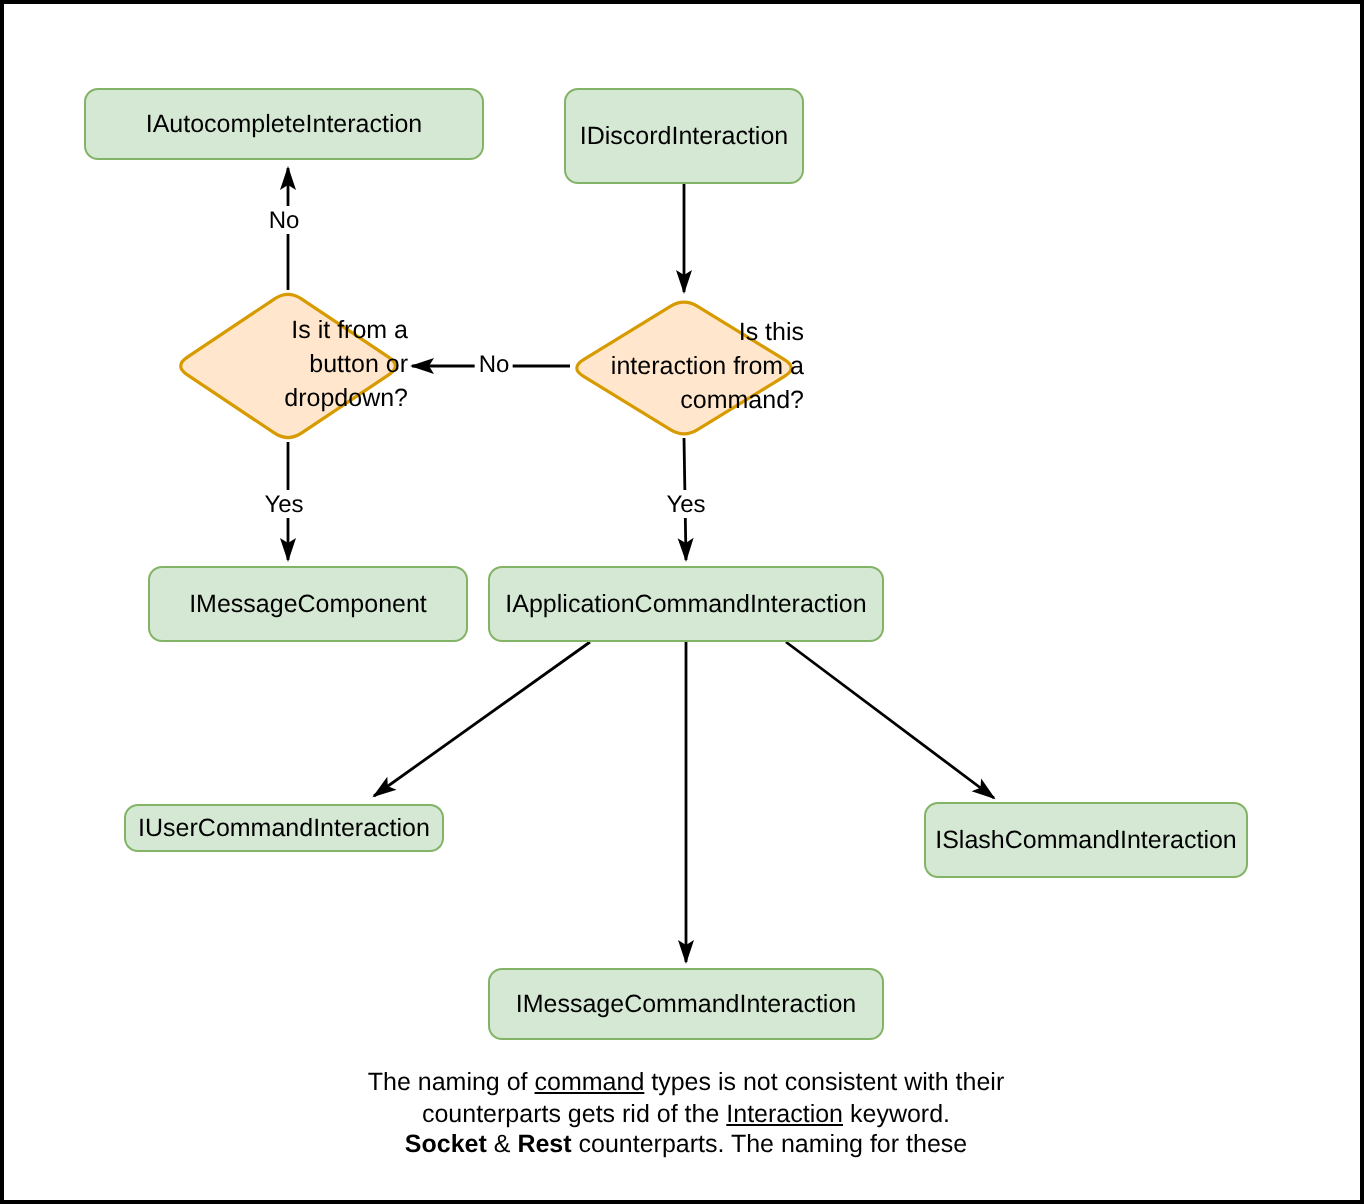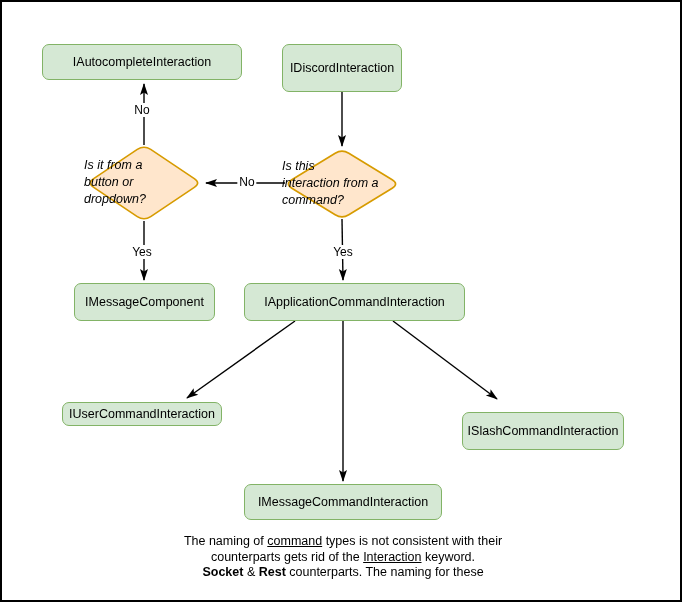--- a/index.html
+++ b/index.html
@@ -23,25 +23,24 @@
     border-radius: 7px;
     display: flex;
     align-items: center;
     justify-content: center;
     text-align: center;
     font-size: 12.5px;
     line-height: 15px;
   }
   .diamond-text {
     position: absolute;
-    text-align: left;
+    text-align: right;
     font-size: 12.5px;
     line-height: 17px;
     white-space: pre-line;
-    font-style: italic;
   }
   .edge-label {
     position: absolute;
     transform: translate(-50%, -50%);
     background: #ffffff;
     padding: 0 2px;
     font-size: 12px;
     line-height: 14px;
   }
   .note {
@@ -82,33 +81,33 @@
   </svg>
 
   <div class="node" style="left:40px; top:42px; width:200px; height:36px;">
     <span>IAutocompleteInteraction</span>
   </div>
 
   <div class="node" style="left:280px; top:42px; width:120px; height:48px;">
     <span>IDiscordInteraction</span>
   </div>
 
-  <div class="node" style="left:72px; top:281px; width:141px; height:38px;">
+  <div class="node" style="left:72px; top:281px; width:160px; height:38px;">
     <span>IMessageComponent</span>
   </div>
 
-  <div class="node" style="left:242px; top:281px; width:221px; height:38px;">
+  <div class="node" style="left:242px; top:281px; width:198px; height:38px;">
     <span>IApplicationCommandInteraction</span>
   </div>
 
   <div class="node" style="left:60px; top:400px; width:160px; height:24px;">
     <span>IUserCommandInteraction</span>
   </div>
 
-  <div class="node" style="left:460px; top:410px; width:162px; height:38px;">
+  <div class="node" style="left:460px; top:399px; width:162px; height:38px;">
     <span>ISlashCommandInteraction</span>
   </div>
 
   <div class="node" style="left:242px; top:482px; width:198px; height:36px;">
     <span>IMessageCommandInteraction</span>
   </div>
 
   <div class="diamond-text" style="left:82px; top:155px; width:120px;">Is it from a
 button or
 dropdown?</div>

